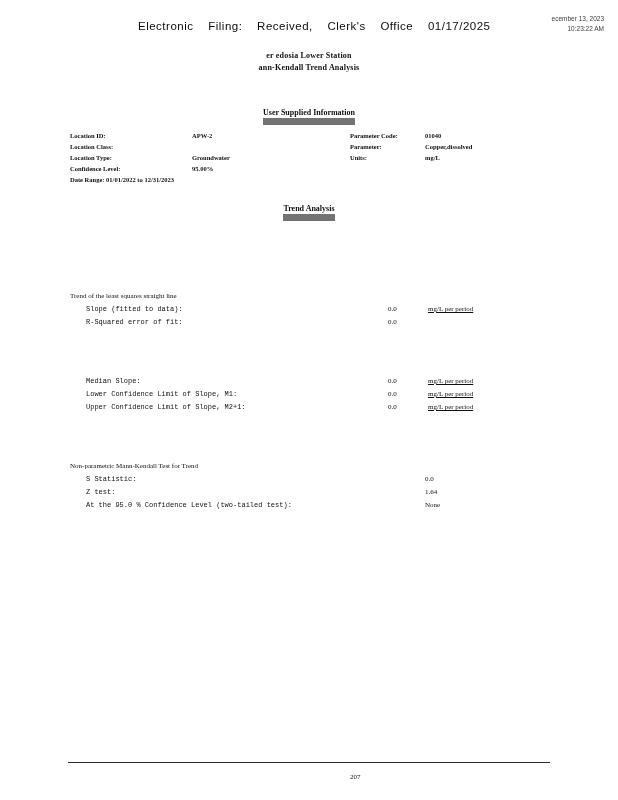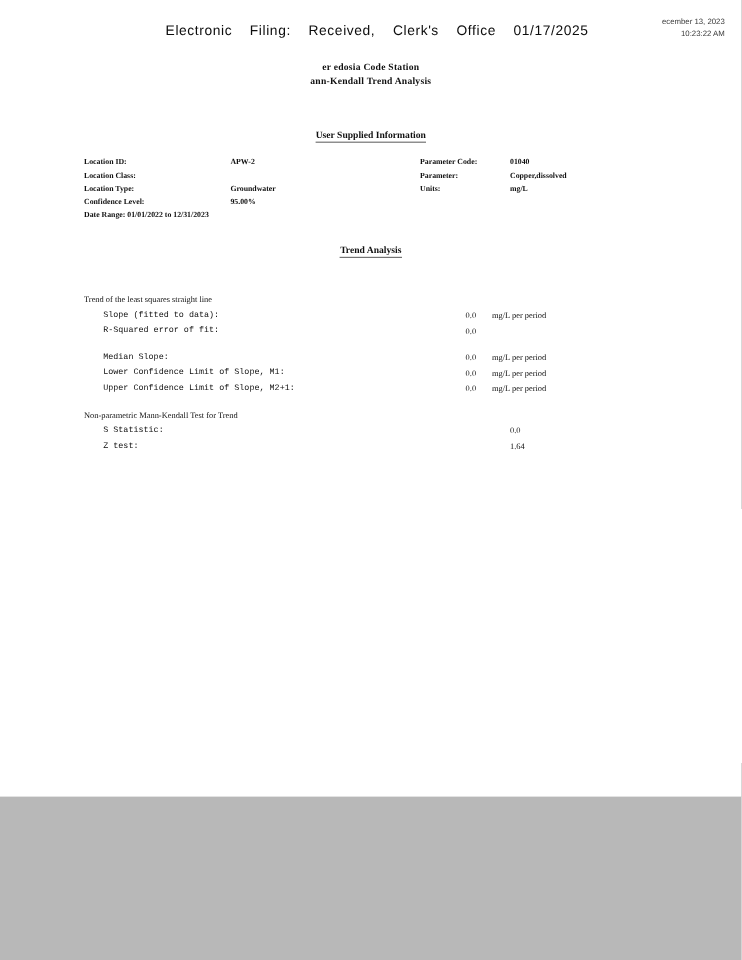--- a/index.html
+++ b/index.html
@@ -3,21 +3,21 @@
 <meta charset="utf-8">
 <style>
   html, body {
     margin: 0;
     padding: 0;
     background: #b8b8b8;
   }
   .page {
     position: relative;
     width: 618px;
-    height: 664px;
+    height: 800px;
     background: #ffffff;
     margin: 0 auto;
     overflow: hidden;
     font-family: "Liberation Serif", serif;
     color: #1a1a1a;
   }
 
   
   .efile-stamp {
     position: absolute;
@@ -62,21 +62,21 @@
   .section-heading {
     position: absolute;
     left: 0;
     width: 100%;
     text-align: center;
     font-weight: bold;
     font-size: 8px;
     color: #101010;
   }
   .section-heading span {
-    border-bottom: 1px solid #737373;
+    border-bottom: 7px solid #737373;
     padding-bottom: 1px;
   }
   #heading-user-info { top: 108px; }
   #heading-trend { top: 204px; }
 
   
   .info-block {
     position: absolute;
     top: 133px;
     left: 70px;
@@ -116,21 +116,21 @@
   
   .trend-block {
     position: absolute;
     top: 247px;
     left: 70px;
     width: 500px;
     font-size: 7px;
     line-height: 1.0;
     color: #101010;
   }
-  .t-group { margin-bottom: 9px; }
+  .t-group { margin-bottom: 9px; margin-top: 46px; }
   .t-row {
     position: relative;
     height: 13px;
     white-space: nowrap;
   }
   .t-head {
     position: absolute;
     left: 0;
     top: 0;
   }
@@ -140,22 +140,23 @@
     top: 0;
     font-family: Liberation Mono, monospace;
   }
   .t-num {
     position: absolute;
     left: 318px;
     top: 0;
   }
   .t-unit {
     position: absolute;
-    left: 340px;
-    top: 0;
+    left: 358px;
+    top: 0;
+    text-decoration: underline;
   }
   .t-num-right {
     position: absolute;
     left: 355px;
     top: 0;
   }
 
   
   .footer-rule {
     position: absolute;
@@ -193,21 +194,21 @@
     <span>Office</span>
     <span>01/17/2025</span>
   </div>
 
   <div class="stamp-date">
     <div>ecember 13, 2023</div>
     <div>10:23:22 AM</div>
   </div>
 
   <div class="doc-title">
-    <div class="line1">er     edosia Code Station</div>
+    <div class="line1">er     edosia Lower Station</div>
     <div class="line2">ann-Kendall Trend Analysis</div>
   </div>
 
   <div class="section-heading" id="heading-user-info">
     <span>User Supplied Information</span>
   </div>
 
   <div class="info-block">
     <div class="info-row">
       <div class="info-label">Location ID:</div>
@@ -281,20 +282,24 @@
         <div class="t-head">Non-parametric Mann-Kendall Test for Trend</div>
       </div>
       <div class="t-row">
         <div class="t-label">S Statistic:</div>
         <div class="t-num-right">0.0</div>
       </div>
       <div class="t-row">
         <div class="t-label">Z test:</div>
         <div class="t-num-right">1.64</div>
       </div>
+      <div class="t-row">
+        <div class="t-label">At the 95.0 % Confidence Level (two-tailed test):</div>
+        <div class="t-num-right">None</div>
+      </div>
     </div>
 
   </div>
 
   <div class="footer-rule"></div>
   <div class="footer-left">MANAGES V 4.1.0</div>
   <div class="footer-center">207</div>
 
 </div>
 

